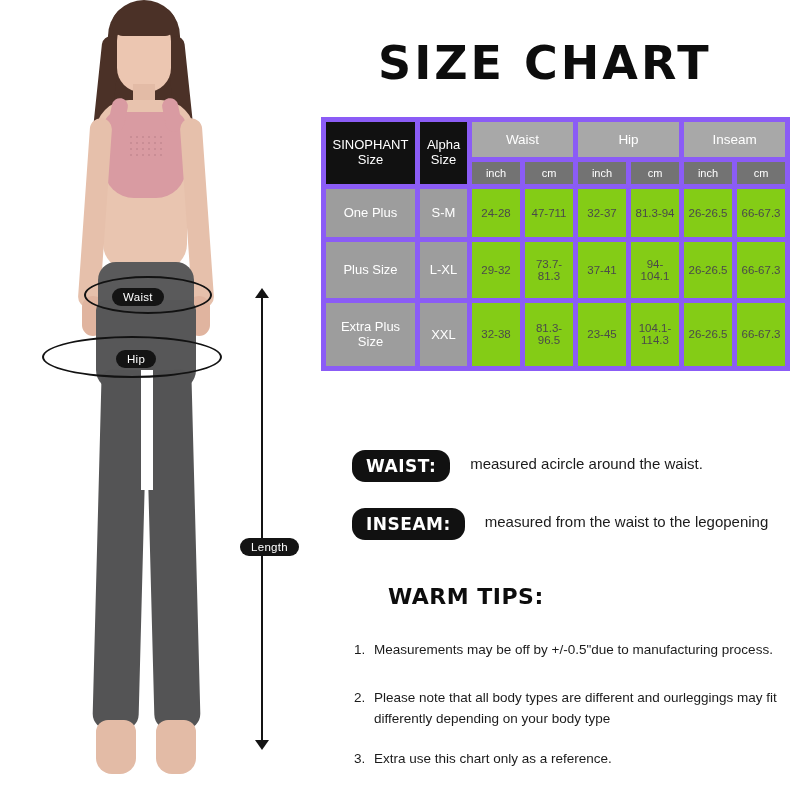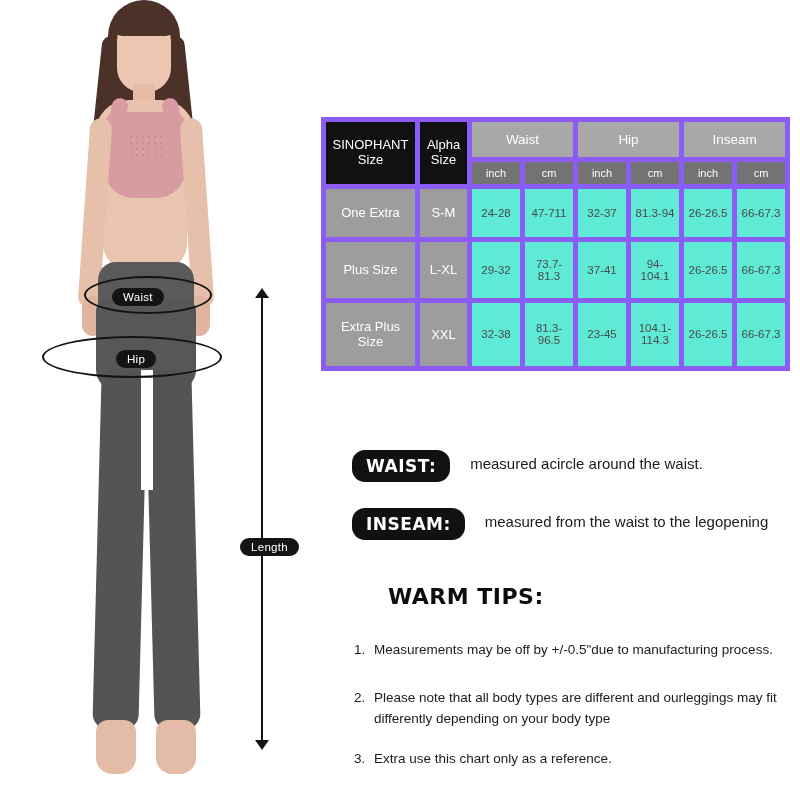--- a/index.html
+++ b/index.html
@@ -189,21 +189,21 @@
     line-height: 1.2;
   }
   .row-alpha {
     background: #9d9d9d;
     color: #ffffff;
     font-size: 13px;
     font-weight: bold;
     padding: 16px 2px;
   }
   .cell {
-    background: #5eead4;
+    background: #84cc16;
     color: #4a4a4a;
     font-size: 11.5px;
     padding: 16px 2px;
   }
 
   
   .def-row {
     position: absolute;
     display: flex;
     align-items: flex-start;
@@ -292,20 +292,21 @@
   <div class="pill-label" id="hip-label">Hip</div>
 
   <div id="length-arrow-top"></div>
   <div id="length-line"></div>
   <div id="length-arrow-bottom"></div>
   <div class="pill-label" id="length-label">Length</div>
 </div>
 
 <div id="content">
 
+  <div id="title">SIZE  CHART</div>
 
   <div id="size-table-wrap">
     <table class="size-table">
       <colgroup>
         <col style="width:94px">
           <col style="width:52px">
         <col style="width:53px">
           <col style="width:53px">
         <col style="width:53px">
           <col style="width:53px">
@@ -324,21 +325,21 @@
           <th class="hdr-unit">inch</th>
           <th class="hdr-unit">cm</th>
           <th class="hdr-unit">inch</th>
           <th class="hdr-unit">cm</th>
           <th class="hdr-unit">inch</th>
           <th class="hdr-unit">cm</th>
         </tr>
       </thead>
       <tbody>
         <tr>
-          <td class="row-label">One Extra</td>
+          <td class="row-label">One Plus</td>
           <td class="row-alpha">S-M</td>
           <td class="cell">24-28</td>
           <td class="cell">47-711</td>
           <td class="cell">32-37</td>
           <td class="cell">81.3-94</td>
           <td class="cell">26-26.5</td>
           <td class="cell">66-67.3</td>
         </tr>
         <tr>
           <td class="row-label">Plus Size</td>

